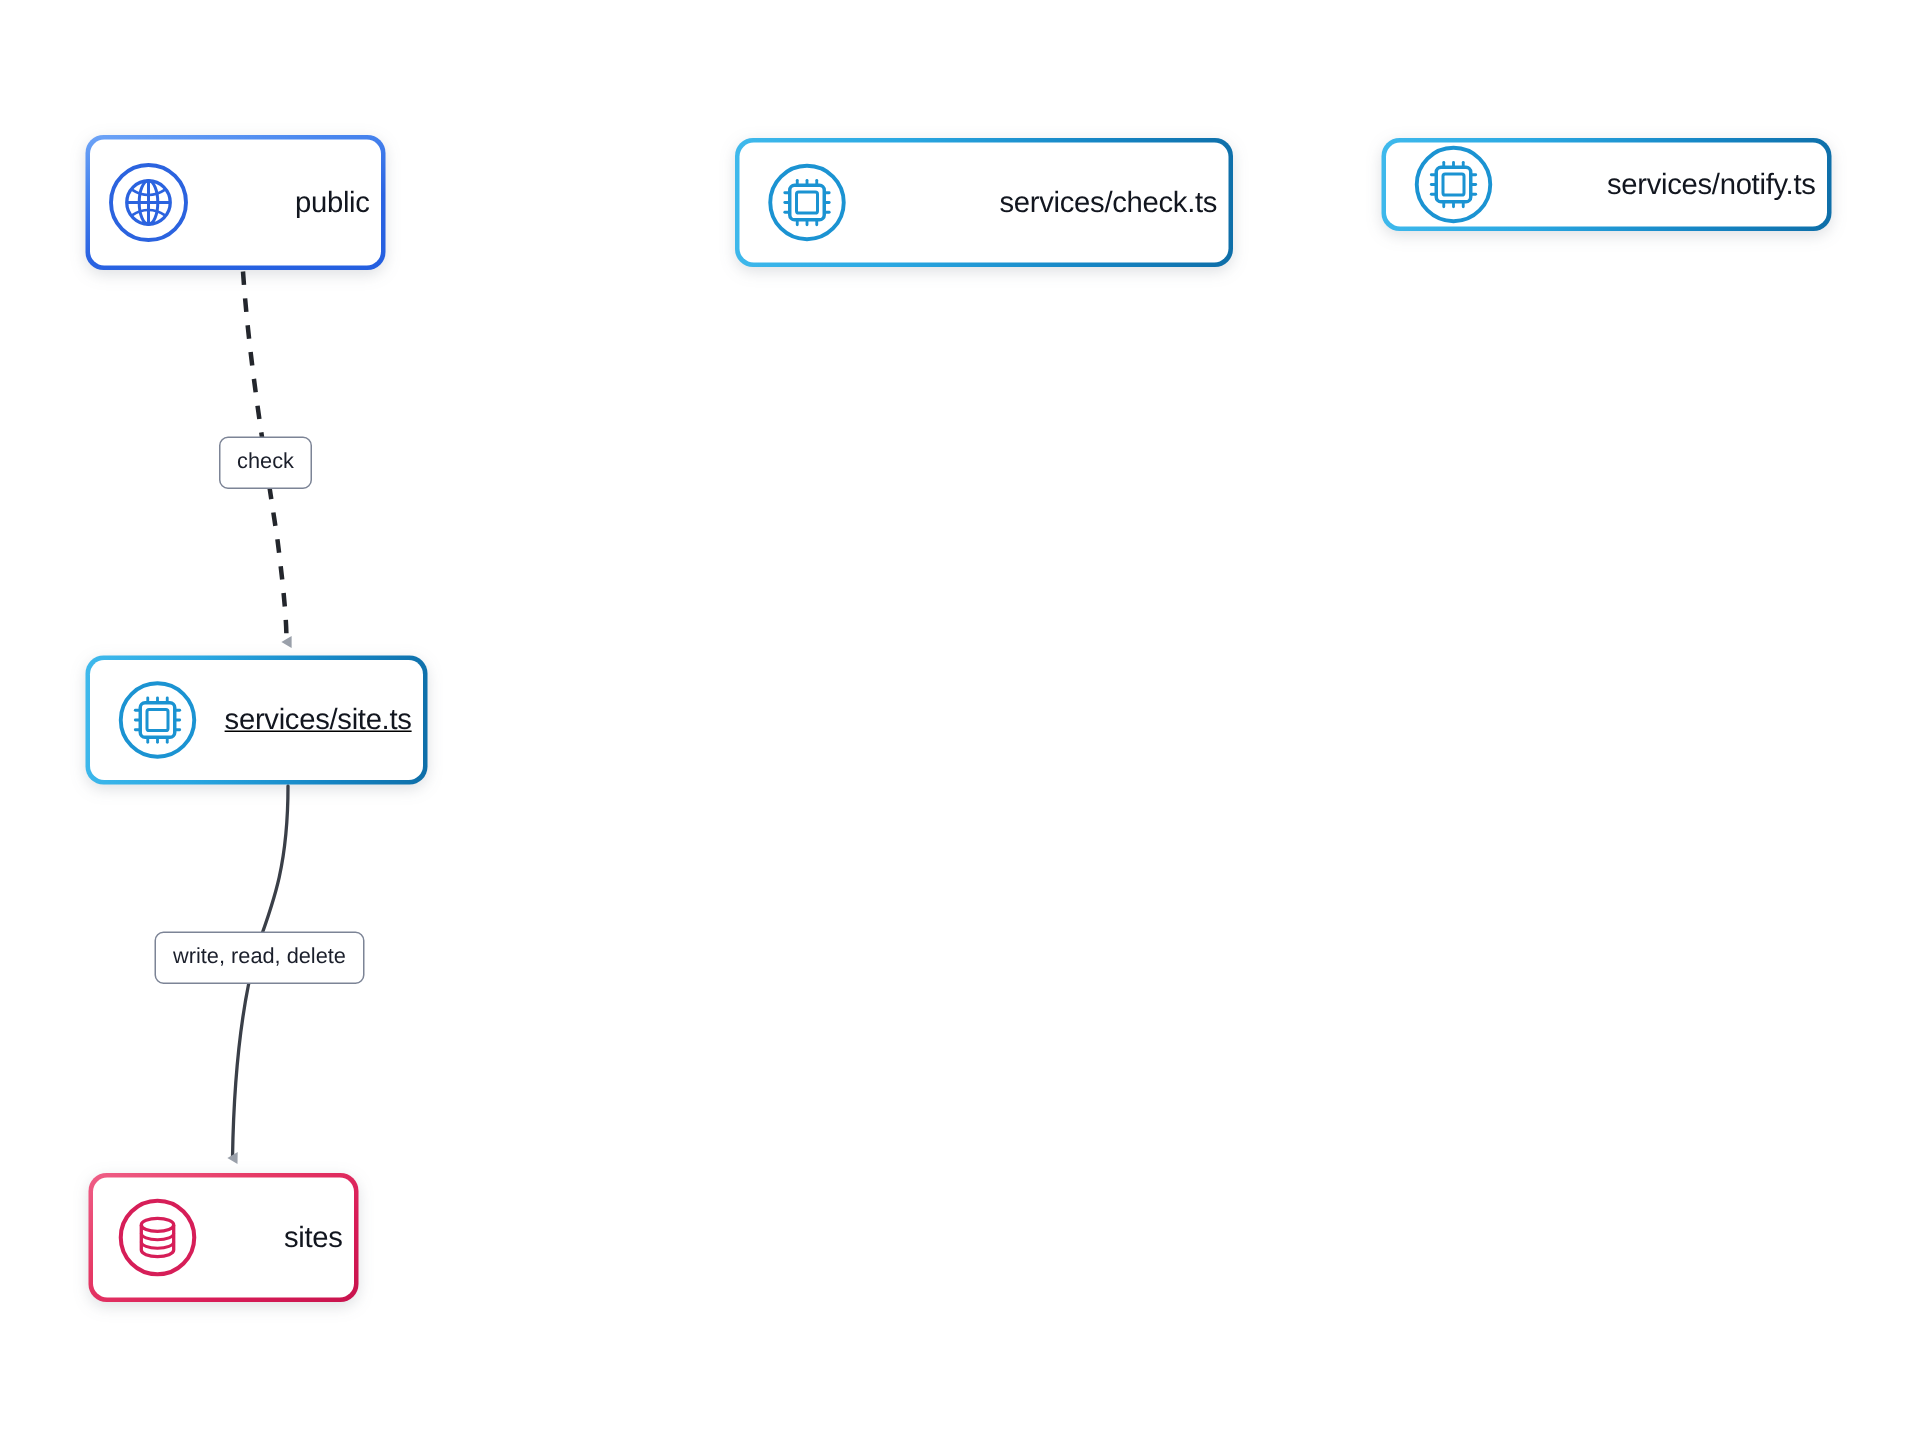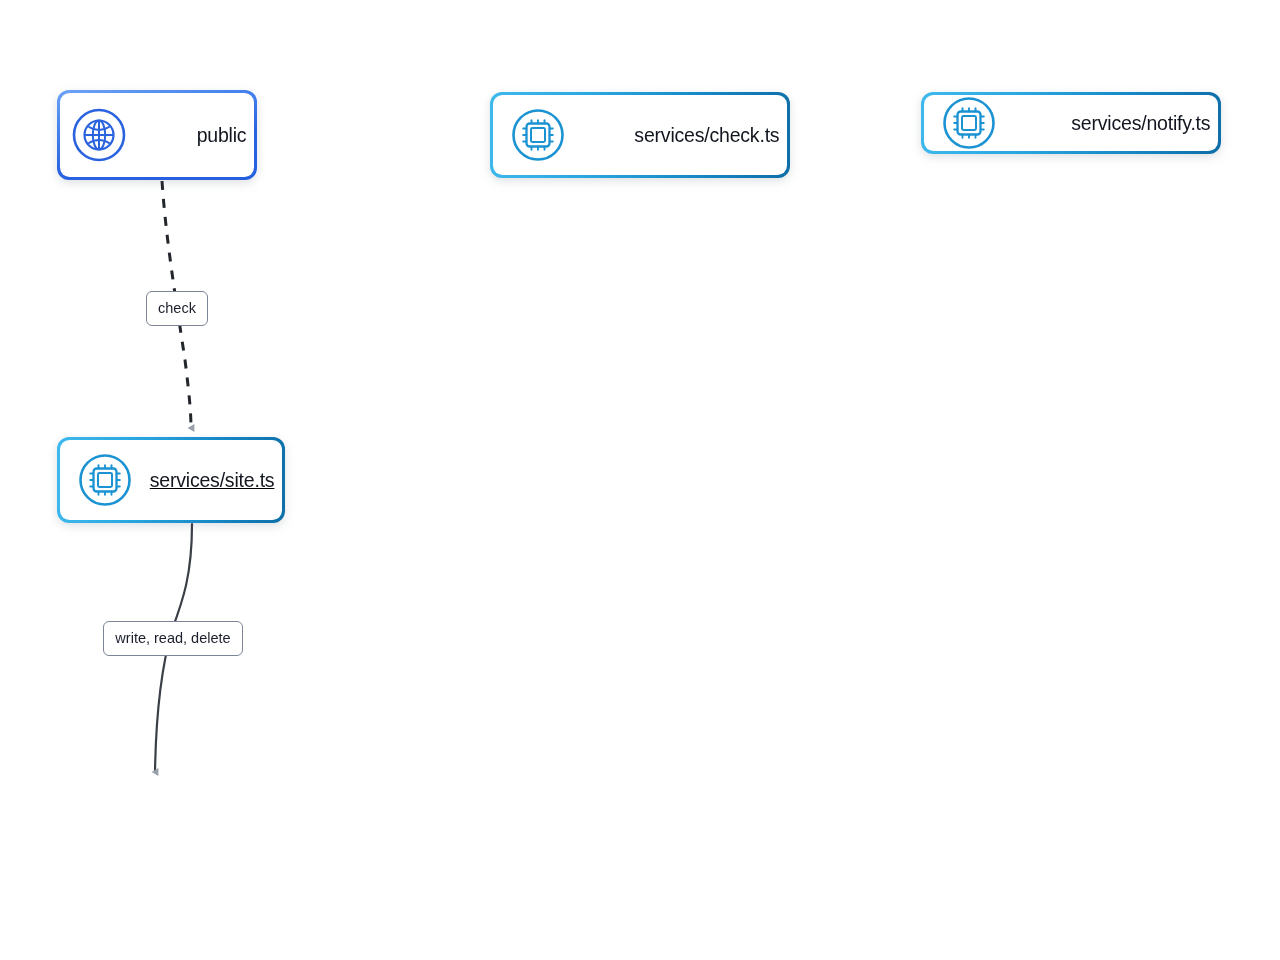--- a/index.html
+++ b/index.html
@@ -108,21 +108,21 @@
           <line x1="13.5" y1="28" x2="42.5" y2="28" stroke="#2b63df" stroke-width="2"></line>
           <path d="M17.2,19.6 C20.8,22 24.3,23 28,23 C31.7,23 35.2,22 38.8,19.6" fill="none" stroke="#2b63df" stroke-width="1.8"></path>
           <path d="M17.2,36.4 C20.8,34 24.3,33 28,33 C31.7,33 35.2,34 38.8,36.4" fill="none" stroke="#2b63df" stroke-width="1.8"></path>
           <line x1="28" y1="13.5" x2="28" y2="42.5" stroke="#2b63df" stroke-width="2"></line>
         </svg>
       </div>
       <div class="node-label">public</div>
     </div>
   </div>
 
-  <div class="node n-service" style="left:490px;top:92px;width:300px;height:86px;">
+  <div class="node n-service" style="left:490px;top:92px;width:332px;height:86px;">
     <div class="node-inner">
       <div class="node-icon" style="width:90px;">
         <svg width="56" height="56" viewBox="0 0 56 56">
           <circle cx="28" cy="28" r="24.5" fill="none" stroke="#1b93d2" stroke-width="2.6"></circle>
           <rect x="16.5" y="16.5" width="23" height="23" rx="3.2" fill="none" stroke="#1b93d2" stroke-width="2.3"></rect>
           <rect x="21" y="21" width="14" height="14" rx="1.4" fill="none" stroke="#1b93d2" stroke-width="2"></rect>
           <g stroke="#1b93d2" stroke-width="1.9" stroke-linecap="round">
             <line x1="21.5" y1="13.2" x2="21.5" y2="16.3"></line>
             <line x1="28" y1="13.2" x2="28" y2="16.3"></line>
             <line x1="34.5" y1="13.2" x2="34.5" y2="16.3"></line>
@@ -189,18 +189,32 @@
             <line x1="39.7" y1="21.5" x2="42.8" y2="21.5"></line>
             <line x1="39.7" y1="28" x2="42.8" y2="28"></line>
             <line x1="39.7" y1="34.5" x2="42.8" y2="34.5"></line>
           </g>
         </svg>
       </div>
       <div class="node-label">services/site.ts</div>
     </div>
   </div>
 
+  <div class="node n-db" style="left:59px;top:782px;width:180px;height:86px;">
+    <div class="node-inner">
+      <div class="node-icon" style="width:86px;">
+        <svg width="56" height="56" viewBox="0 0 56 56">
+          <circle cx="28" cy="28" r="24.5" fill="none" stroke="#d61e58" stroke-width="2.7"></circle>
+          <ellipse cx="28" cy="19.6" rx="10.8" ry="4.3" fill="none" stroke="#d61e58" stroke-width="2.2"></ellipse>
+          <path d="M17.2,19.6 L17.2,36.4 C17.2,38.8 22.0,40.7 28,40.7 C34.0,40.7 38.8,38.8 38.8,36.4 L38.8,19.6" fill="none" stroke="#d61e58" stroke-width="2.2"></path>
+          <path d="M17.2,25.2 C17.2,27.6 22.0,29.5 28,29.5 C34.0,29.5 38.8,27.6 38.8,25.2" fill="none" stroke="#d61e58" stroke-width="2"></path>
+          <path d="M17.2,30.8 C17.2,33.2 22.0,35.1 28,35.1 C34.0,35.1 38.8,33.2 38.8,30.8" fill="none" stroke="#d61e58" stroke-width="2"></path>
+        </svg>
+      </div>
+      <div class="node-label">sites</div>
+    </div>
+  </div>
 
   <div class="edge-label" style="left:146px;top:291px;width:62px;height:35px;">check</div>
 
   <div class="edge-label" style="left:103px;top:611px;width:140px;height:35px;margin-top:10px;">write, read, delete</div>
 
 </div>
 
 </body></html>

